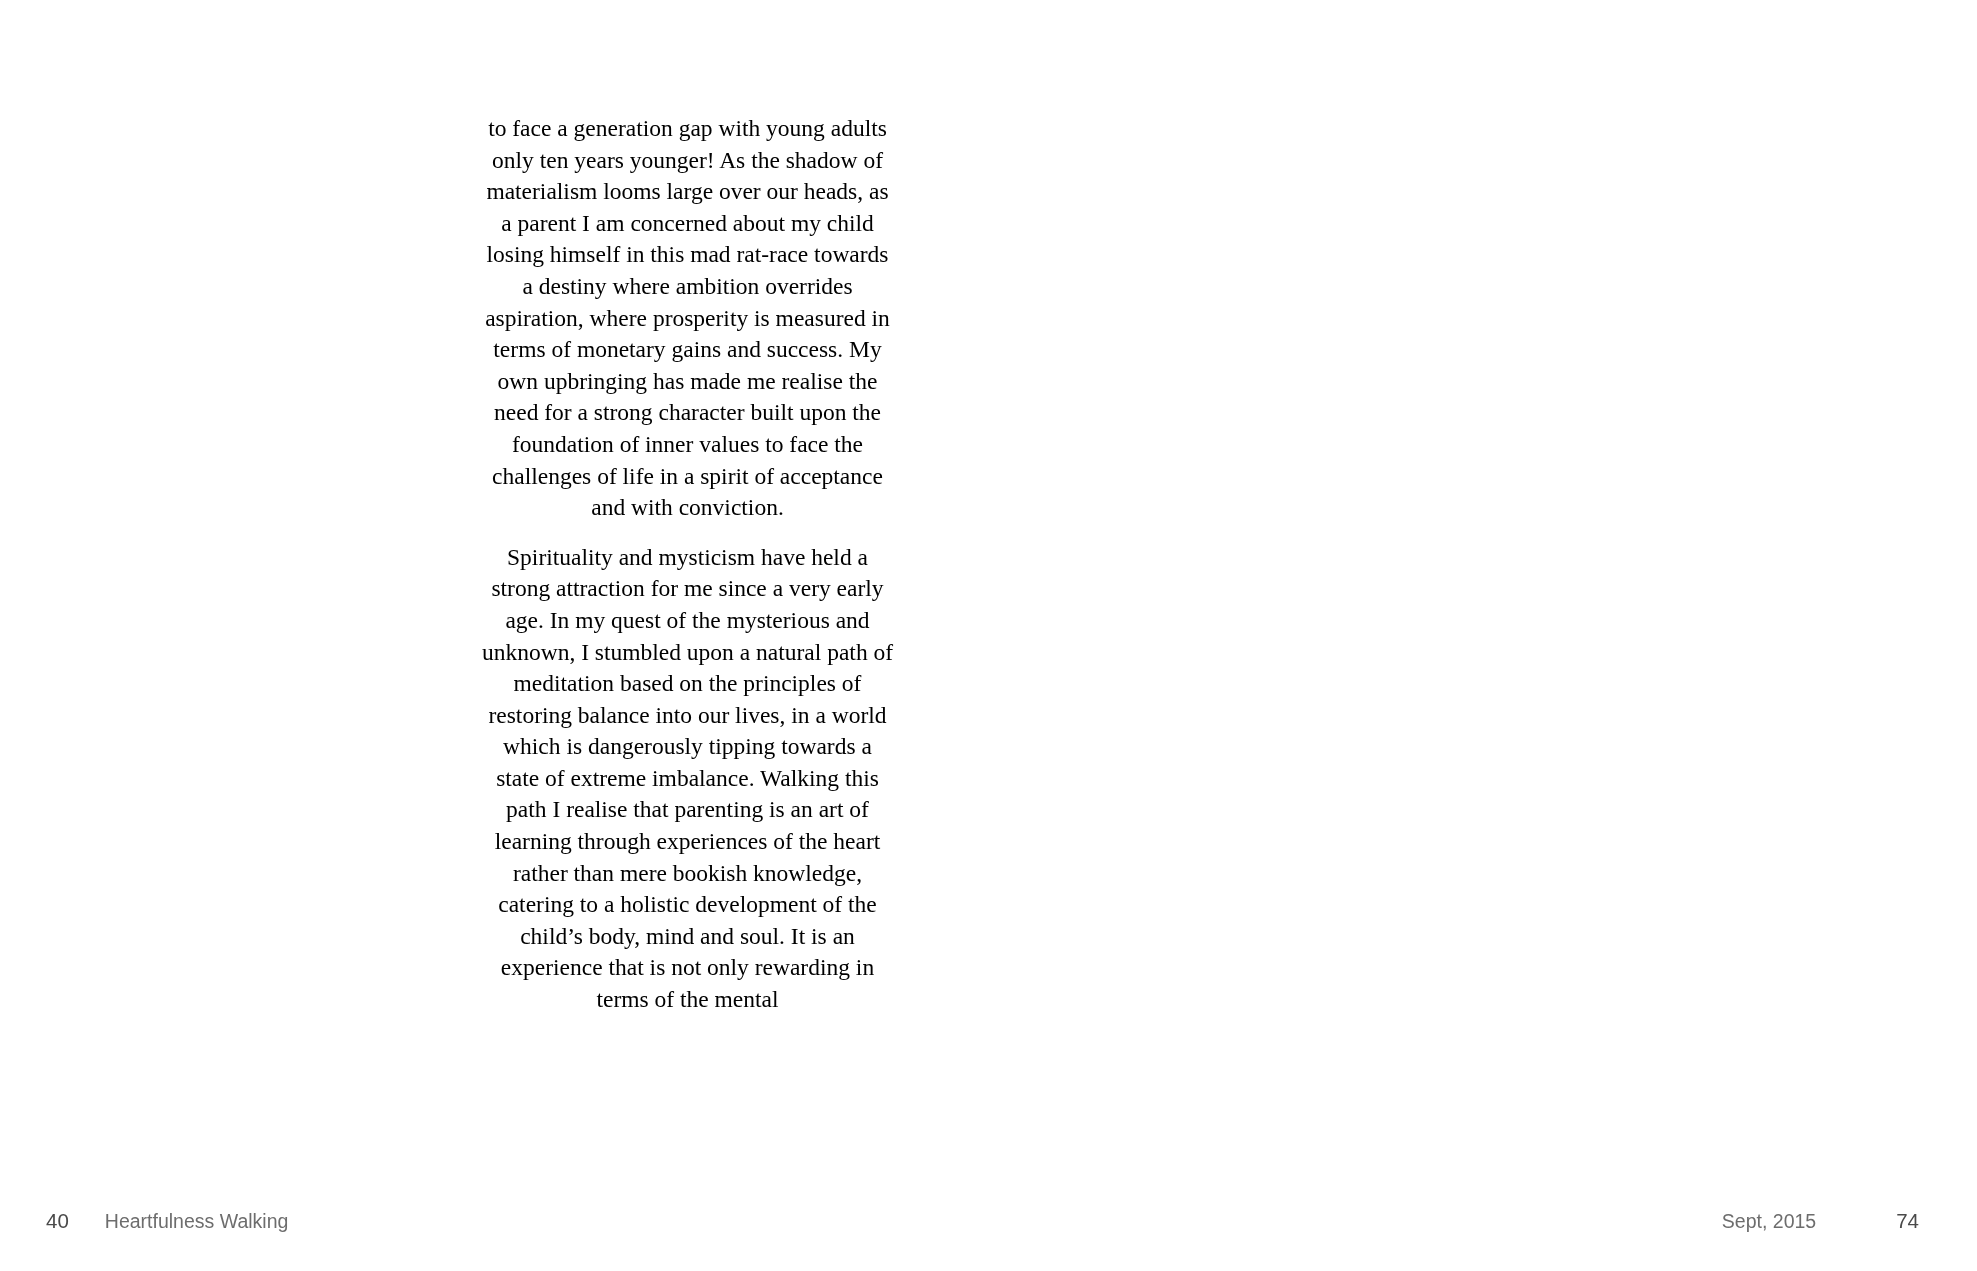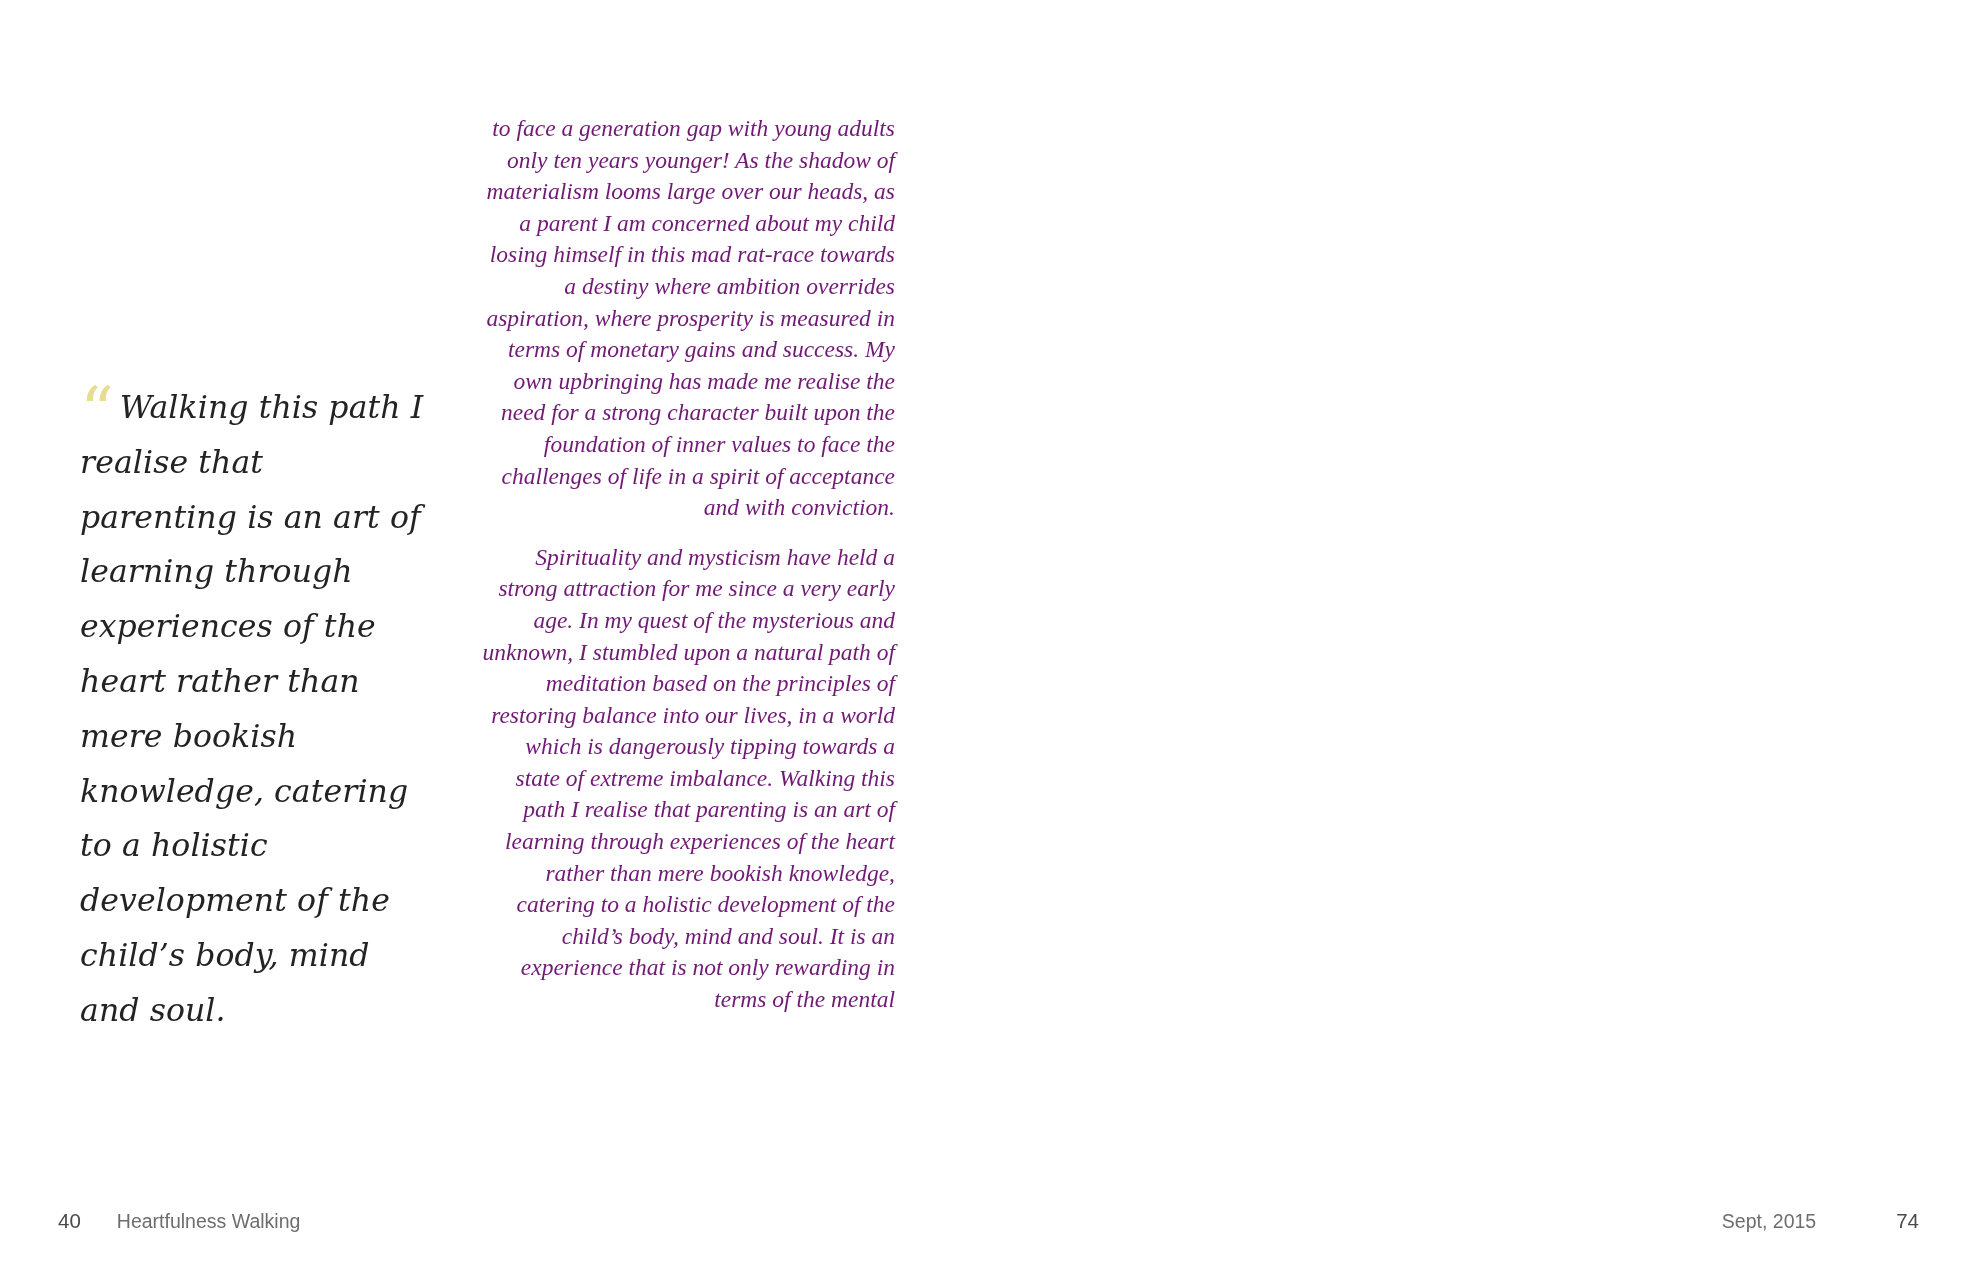--- a/index.html
+++ b/index.html
@@ -56,23 +56,22 @@
     top: 380px;
     width: 345px;
   }
 
   
   .bodycol {
     position: absolute;
     font-family: "Liberation Serif", serif;
     font-size: 23.5px;
     line-height: 1.345;
-    color: #701a75;
-    text-align: right;
-    font-style: italic;
+    color: #000000;
+    text-align: center;
   }
   .bodycol p {
     margin: 0 0 18px 0;
   }
   .bodycol p:last-child {
     margin-bottom: 12px;
   }
 
   #col-2 {
     left: 480px;
@@ -89,43 +88,40 @@
     color: #6d6d6d;
     display: flex;
     align-items: baseline;
     gap: 0;
   }
   .footer .folio {
     color: #4a4a4a;
     font-size: 20.5px;
   }
   .footer-left {
-    left: 58px;
+    left: 46px;
   }
   .footer-left .label {
     margin-left: 36px;
   }
   .footer-right {
     right: 58px;
     gap: 44px;
   }
   .footer-right .label {
     margin-right: 36px;
   }
 </style>
 </head>
 <body>
 
 <div class="spread">
 
   <div class="page">
 
-    <div class="pullquote" id="pq-left">
-      <span class="qmark">“</span><span>Walking this path I realise that parenting is an art of learning through experiences of the heart rather than mere bookish knowledge, catering to a holistic development of the child’s body, mind and soul.</span>
-    </div>
 
     <div class="bodycol" id="col-2">
       <p>to face a generation gap with young adults only ten years younger! As the shadow of materialism looms large over our heads, as a parent I am concerned about my child losing himself in this mad rat-race towards a destiny where ambition overrides aspiration, where prosperity is measured in terms of monetary gains and success. My own upbringing has made me realise the need for a strong character built upon the foundation of inner values to face the challenges of life in a spirit of acceptance and with conviction.</p>
       <p>Spirituality and mysticism have held a strong attraction for me since a very early age. In my quest of the mysterious and unknown, I stumbled upon a natural path of meditation based on the principles of restoring balance into our lives, in a world which is dangerously tipping towards a state of extreme imbalance. Walking this path I realise that parenting is an art of learning through experiences of the heart rather than mere bookish knowledge, catering to a holistic development of the child’s body, mind and soul. It is an experience that is not only rewarding in terms of the mental</p>
     </div>
 
     <div class="footer footer-left">
       <span class="folio">40</span>
       <span class="label">Heartfulness Walking</span>
     </div>

